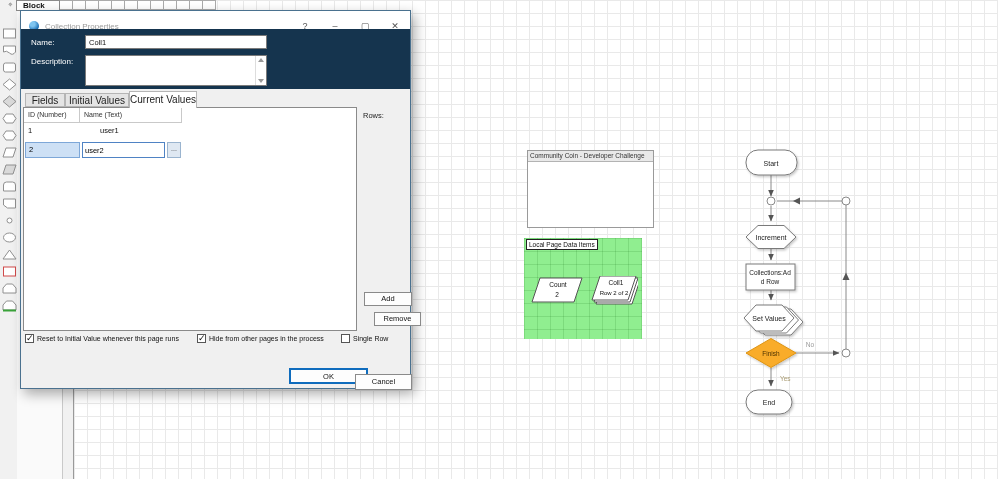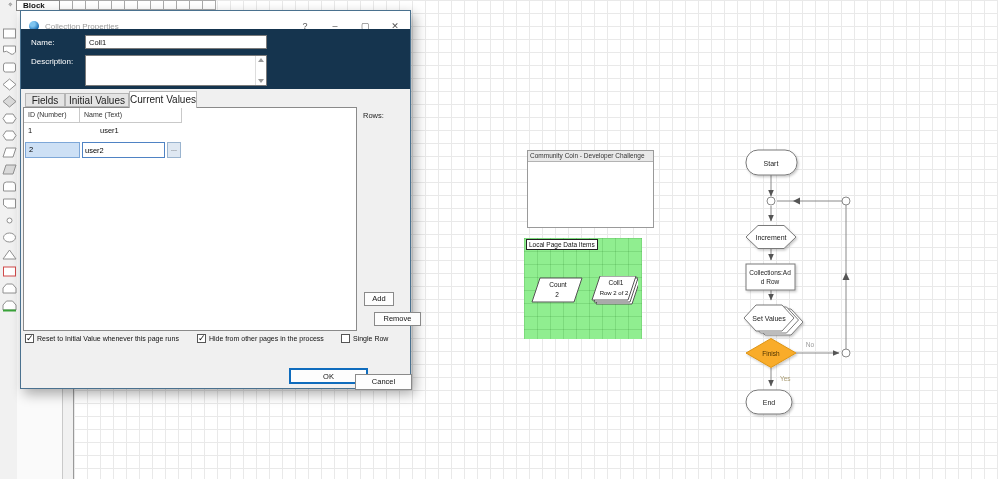--- a/index.html
+++ b/index.html
@@ -59,21 +59,21 @@
 
   .panel { position:absolute; left:2px; top:96px; width:334px; height:224px; background:#fff; border:1px solid #8a8a8a; }
   .th { position:absolute; top:0; height:15px; font-size:7px; color:#333; padding:3px 0 0 4px; border-bottom:1px solid #c9c9c9; border-right:1px solid #c9c9c9; background:#fff; }
   .cell { position:absolute; font-size:7.5px; color:#111; padding:3px 0 0 4px; height:18px; }
   .row2-id { position:absolute; left:1px; top:34px; width:55px; height:16px; background:#cde0f5; border:1px solid #7da7d8; font-size:7.5px; padding:2px 0 0 3px; }
   .row2-name { position:absolute; left:58px; top:34px; width:83px; height:16px; border:1px solid #4f83c4; background:#fff; font-size:7.5px; padding:0 2px; }
   .ellipsis-btn { position:absolute; left:143px; top:34px; width:14px; height:16px; background:#dfe8f2; border:1px solid #9ab4cf; font-size:7px; color:#444; text-align:center; line-height:12px; }
 
   .rows-label { position:absolute; left:342px; top:100px; font-size:7.5px; color:#222; }
   .btn { position:absolute; background:#fdfdfd; border:1px solid #8a8a8a; font-size:7.5px; color:#111; text-align:center; }
-  .btn-add { left:343px; top:281px; width:30px; height:14px; line-height:12px; }
+  .btn-add { left:343px; top:281px; width:48px; height:14px; line-height:12px; }
   .btn-rem { left:343px; top:301px; width:47px; height:14px; line-height:12px;margin-left:10px; }
   .btn-ok { left:268px; top:357px; width:79px; height:16px; line-height:13px; border:2px solid #0f6cbd; }
   .btn-cancel { left:334px; top:357px; width:57px; height:16px; line-height:14px;margin-top:6px; }
 
   .cbrow { position:absolute; left:4px; top:323px; width:384px; height:12px; }
   .cb-item { position:absolute; display:flex; align-items:center; }
   .cb { width:9px; height:9px; border:1px solid #555; background:#fff; margin-right:3px; position:relative; flex:none; }
   .cb.checked::after { content:"✓"; position:absolute; left:0px; top:-2px; font-size:9px; color:#111; }
   .cb-label { font-size:7px; color:#111; white-space:nowrap; }
 </style>

